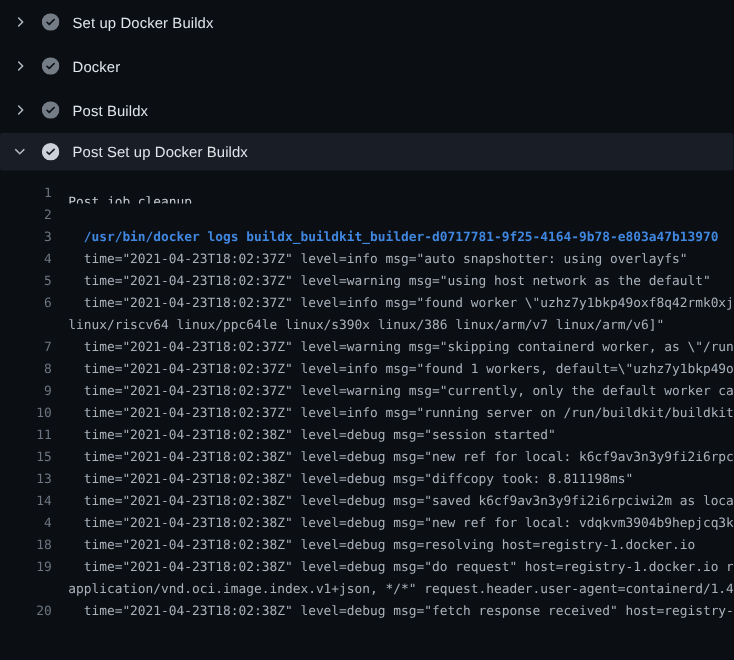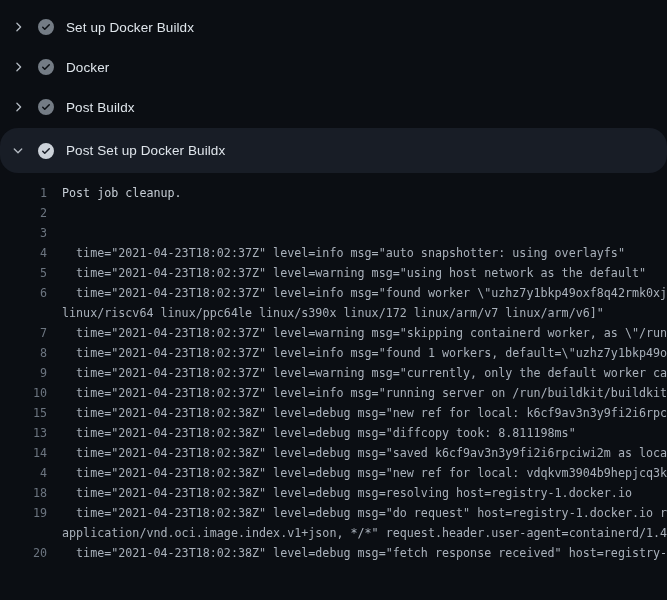--- a/index.html
+++ b/index.html
@@ -13,32 +13,32 @@
     --text-log:#a9b1bb;
     --text-num:#6c7580;
     --cmd-blue:#4087e0;
   }
   *{margin:0;padding:0;box-sizing:border-box;}
   html,body{width:667px;height:600px;overflow:hidden;}
   body{
     background:var(--bg);
     font-family:"Liberation Sans", sans-serif;
   }
-  .steps{padding-top:0;margin-top:7px;}
+  .steps{padding-top:0;}
   .step{
     height:40px;
     display:flex;
     align-items:center;
     padding-left:10px;
     cursor:pointer;
   }
   .step.expanded{
     background:var(--row-bg);
-    border-radius:18px;
-    height:45px;
+    border-radius:2px;
+    height:34px;
     margin-top:1px;
   }
   .chev{
     width:16px;height:16px;
     display:inline-flex;align-items:center;justify-content:center;
     color:var(--icon-muted);
     flex:0 0 16px;
   }
   .status{
     width:16px;height:16px;
@@ -72,21 +72,21 @@
     width:47px;
     text-align:right;
     color:var(--text-num);
     user-select:none;
   }
   .tx{
     margin-left:15px;
     color:var(--text-log);
     white-space:pre;
   }
-  .tx.bright{color:var(--text-bright);}
+  .tx.bright{color:var(--text-bright);margin-top:8px;}
   .tx.cmd{color:var(--cmd-blue);font-weight:bold;}
 </style>
 </head>
 <body>
 
 <div class="steps">
 
   <div class="step">
     <span class="chev">
       <svg width="14" height="14" viewBox="0 0 16 16" fill="currentColor">
@@ -141,29 +141,30 @@
         </svg>
     </span>
     <span class="step-label">Post Set up Docker Buildx</span>
   </div>
 
 </div>
 
 <div class="log">
   <div class="row"><span class="ln">1</span><span class="tx bright">Post job cleanup.</span></div>
   <div class="row"><span class="ln">2</span></div>
-  <div class="row"><span class="ln">3</span></div>
+  <div class="row"><span class="ln">3</span><span class="tx cmd">  /usr/bin/docker logs buildx_buildkit_builder-d0717781-9f25-4164-9b78-e803a47b13970</span></div>
   <div class="row"><span class="ln">4</span><span class="tx">  time="2021-04-23T18:02:37Z" level=info msg="auto snapshotter: using overlayfs"</span></div>
   <div class="row"><span class="ln">5</span><span class="tx">  time="2021-04-23T18:02:37Z" level=warning msg="using host network as the default"</span></div>
   <div class="row"><span class="ln">6</span><span class="tx">  time="2021-04-23T18:02:37Z" level=info msg="found worker \"uzhz7y1bkp49oxf8q42rmk0xj</span></div>
-  <div class="row"><span class="ln"></span><span class="tx">linux/riscv64 linux/ppc64le linux/s390x linux/172 linux/arm/v7 linux/arm/v6]"</span></div>
+  <div class="row"><span class="ln"></span><span class="tx">linux/riscv64 linux/ppc64le linux/s390x linux/386 linux/arm/v7 linux/arm/v6]"</span></div>
   <div class="row"><span class="ln">7</span><span class="tx">  time="2021-04-23T18:02:37Z" level=warning msg="skipping containerd worker, as \"/run</span></div>
   <div class="row"><span class="ln">8</span><span class="tx">  time="2021-04-23T18:02:37Z" level=info msg="found 1 workers, default=\"uzhz7y1bkp49o</span></div>
   <div class="row"><span class="ln">9</span><span class="tx">  time="2021-04-23T18:02:37Z" level=warning msg="currently, only the default worker ca</span></div>
   <div class="row"><span class="ln">10</span><span class="tx">  time="2021-04-23T18:02:37Z" level=info msg="running server on /run/buildkit/buildkit</span></div>
+  <div class="row"><span class="ln">11</span><span class="tx">  time="2021-04-23T18:02:38Z" level=debug msg="session started"</span></div>
   <div class="row"><span class="ln">15</span><span class="tx">  time="2021-04-23T18:02:38Z" level=debug msg="new ref for local: k6cf9av3n3y9fi2i6rpc</span></div>
   <div class="row"><span class="ln">13</span><span class="tx">  time="2021-04-23T18:02:38Z" level=debug msg="diffcopy took: 8.811198ms"</span></div>
   <div class="row"><span class="ln">14</span><span class="tx">  time="2021-04-23T18:02:38Z" level=debug msg="saved k6cf9av3n3y9fi2i6rpciwi2m as loca</span></div>
   <div class="row"><span class="ln">4</span><span class="tx">  time="2021-04-23T18:02:38Z" level=debug msg="new ref for local: vdqkvm3904b9hepjcq3k</span></div>
   <div class="row"><span class="ln">18</span><span class="tx">  time="2021-04-23T18:02:38Z" level=debug msg=resolving host=registry-1.docker.io</span></div>
   <div class="row"><span class="ln">19</span><span class="tx">  time="2021-04-23T18:02:38Z" level=debug msg="do request" host=registry-1.docker.io r</span></div>
   <div class="row"><span class="ln"></span><span class="tx">application/vnd.oci.image.index.v1+json, */*" request.header.user-agent=containerd/1.4</span></div>
   <div class="row"><span class="ln">20</span><span class="tx">  time="2021-04-23T18:02:38Z" level=debug msg="fetch response received" host=registry-</span></div>
 </div>
 

